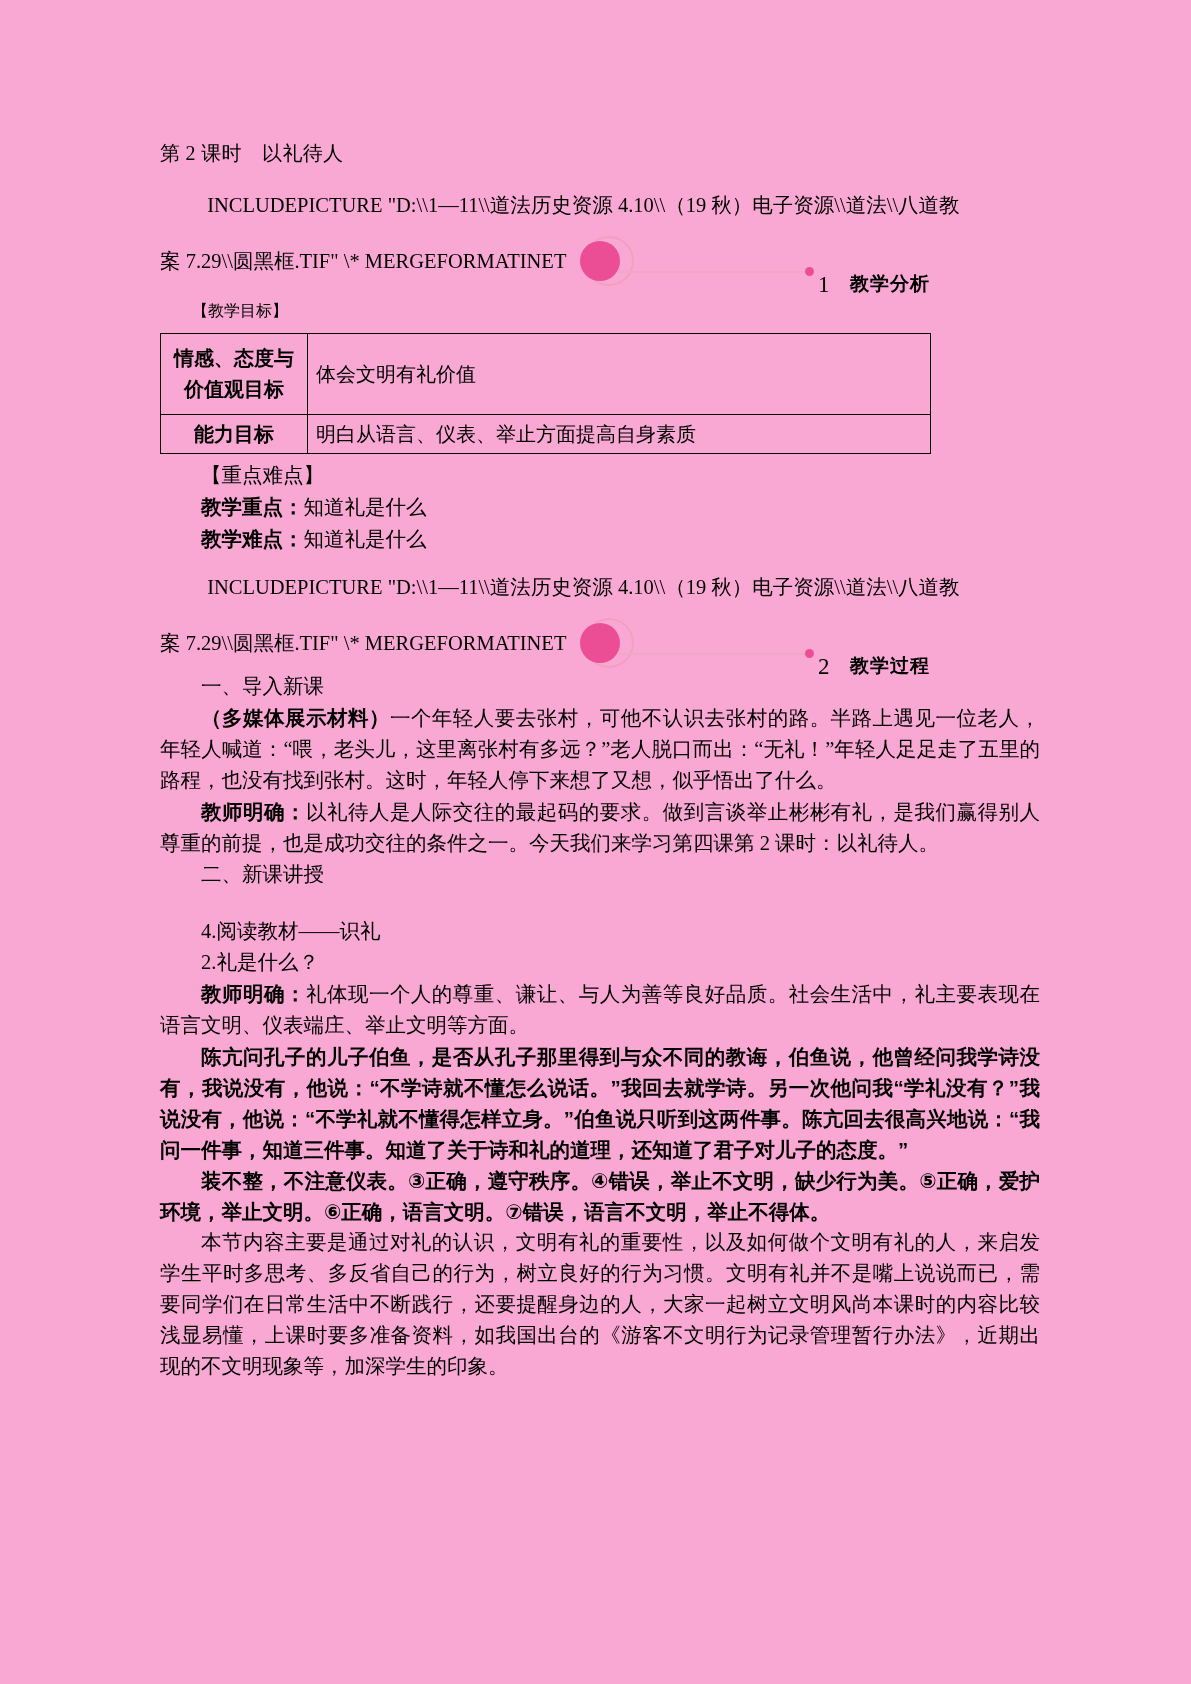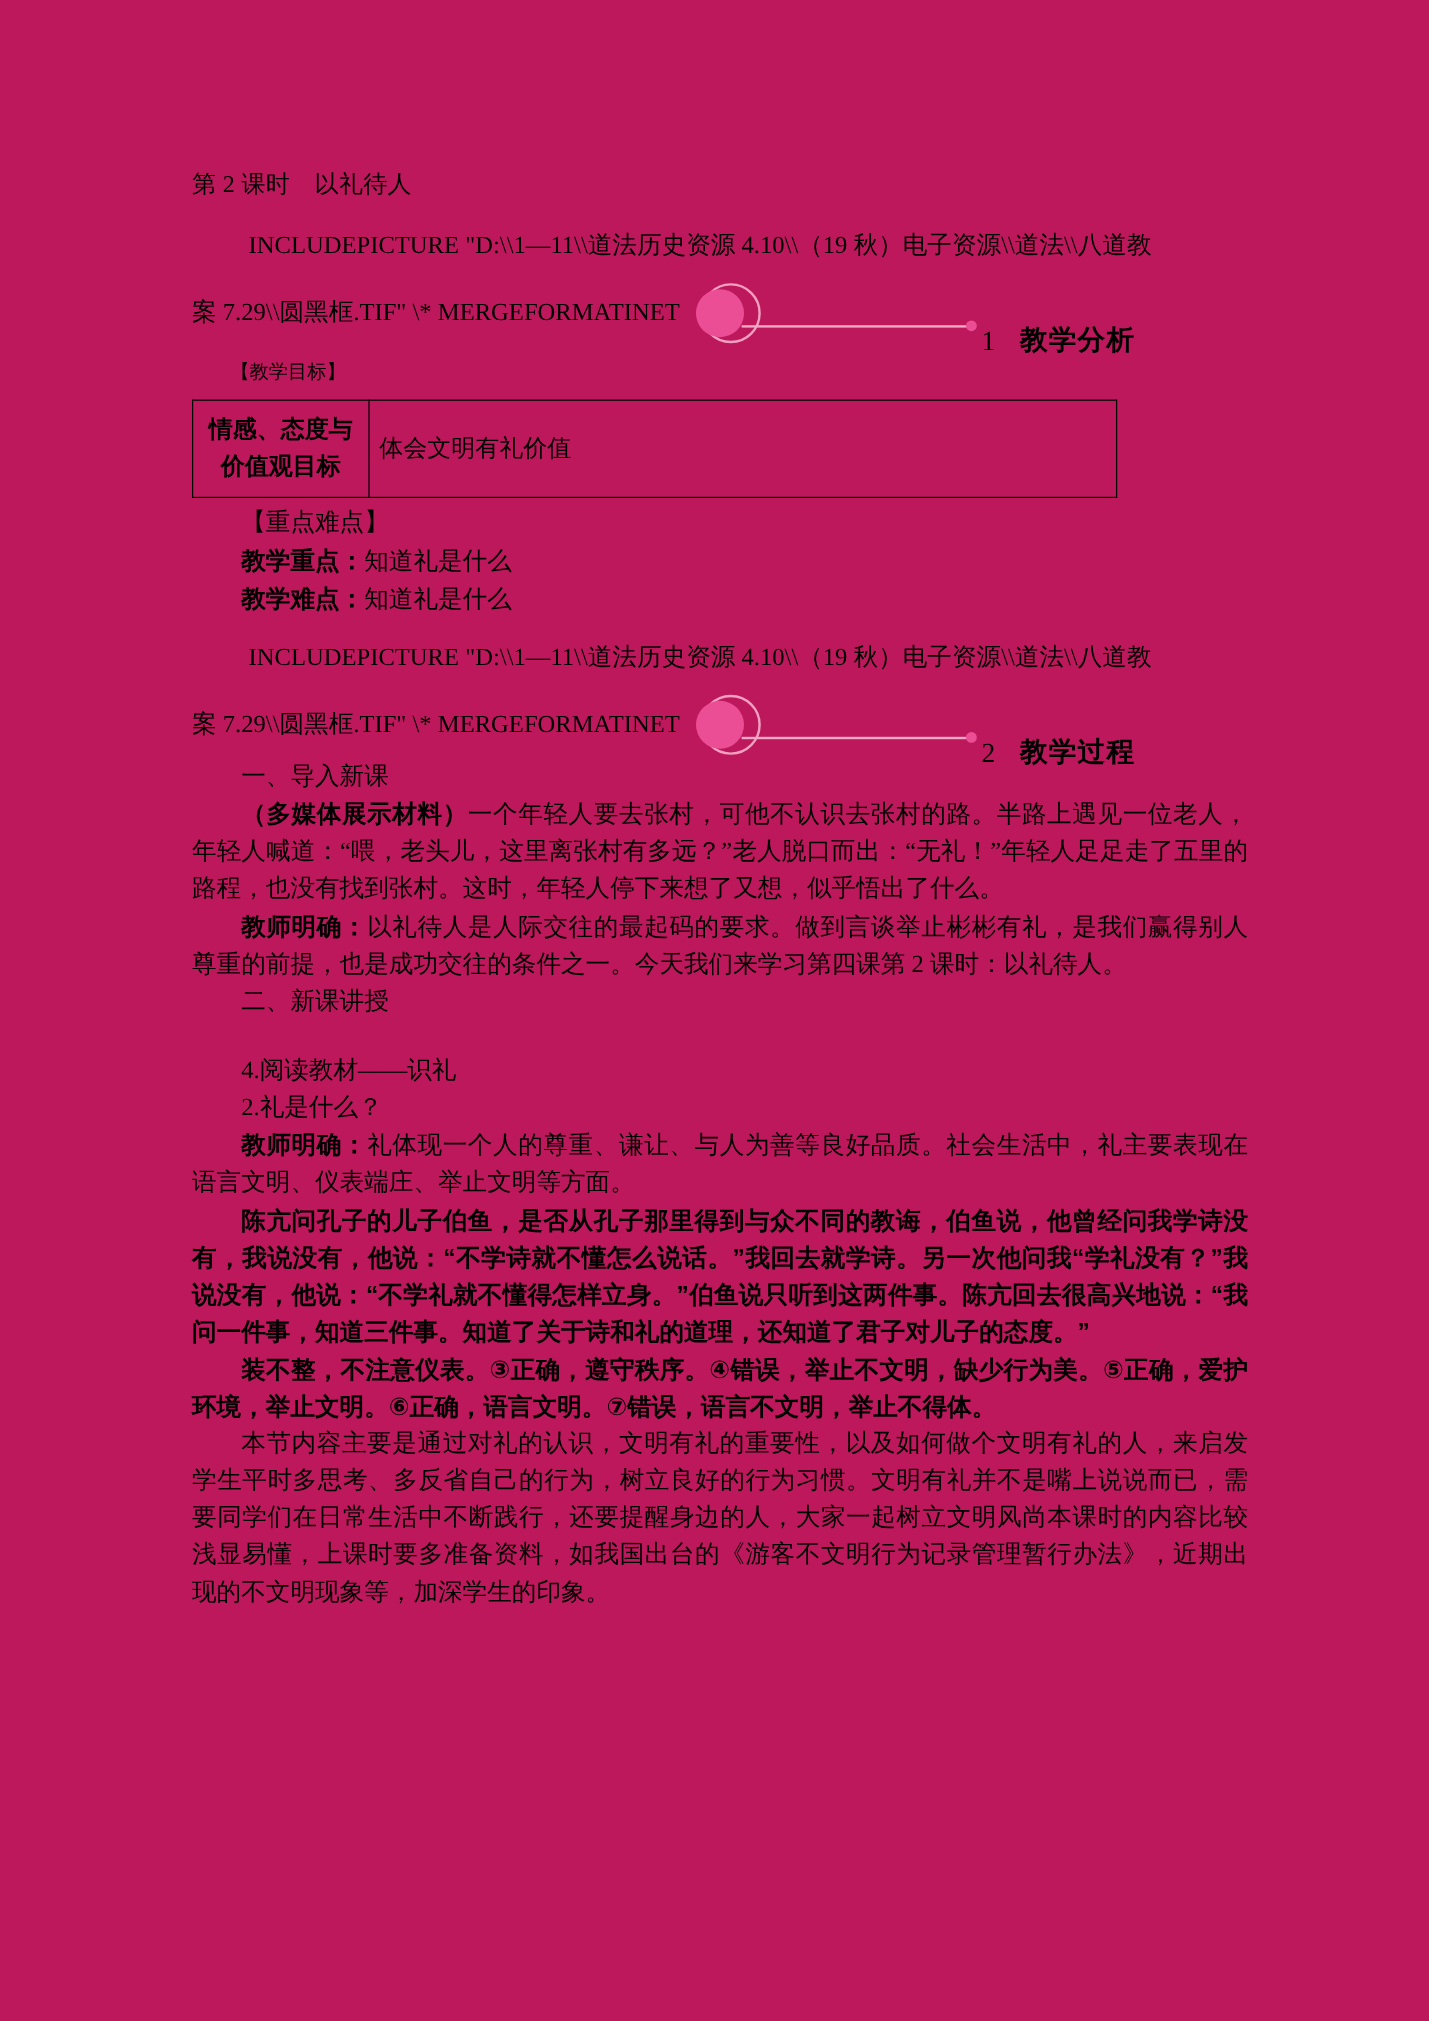--- a/index.html
+++ b/index.html
@@ -10,21 +10,21 @@
   }
   body {
     font-family: "Liberation Serif", "DejaVu Serif", serif;
     color: #000000;
   }
   .page {
     position: relative;
     width: 1191px;
     height: 1684px;
     margin: 0 auto;
-    background: #be185d;
+    background: #f9a8d4;
     overflow: hidden;
   }
   .content {
     position: absolute;
     left: 160px;
     top: 140px;
     width: 880px;
   }
 
   
@@ -99,21 +99,21 @@
   .deco-num {
     position: absolute;
     font-family: "Liberation Serif", "DejaVu Serif", serif;
     font-size: 23px;
     font-weight: 400;
     color: #000;
   }
   .deco-label {
     position: absolute;
     font-family: Liberation Mono, monospace;
-    font-size: 23px;
+    font-size: 19px;
     font-weight: 700;
     color: #000;
     letter-spacing: 1px;
   }
 
   
   table.goals {
     border-collapse: collapse;
     width: 771px;
     margin: 14px 0 6px 0;
@@ -168,20 +168,24 @@
     </div>
 
     <p class="line kai sp-top-2" style="padding-left:2em;">【教学目标】</p>
 
     <table class="goals">
       <tbody>
           <tr>
         <td class="g-key tall" style="height:72px;">情感、态度与价值观目标</td>
         <td class="g-val">体会文明有礼价值</td>
       </tr>
+      <tr>
+        <td class="g-key">能力目标</td>
+        <td class="g-val">明白从语言、仪表、举止方面提高自身素质</td>
+      </tr>
     </tbody>
       </table>
 
     <p class="para kai indent1">【重点难点】</p>
     <p class="para indent1"><span class="hei">教学重点：</span><span class="kai">知道礼是什么</span></p>
     <p class="para indent1"><span class="hei">教学难点：</span><span class="kai">知道礼是什么</span></p>
 
     <div class="field-block" style="margin-top:4px;">
       <div class="field-l1">INCLUDEPICTURE  "D:\\1—11\\道法历史资源 4.10\\（19 秋）电子资源\\道法\\八道教</div>
       <div class="field-l2">案 7.29\\圆黑框.TIF" \* MERGEFORMATINET</div>

